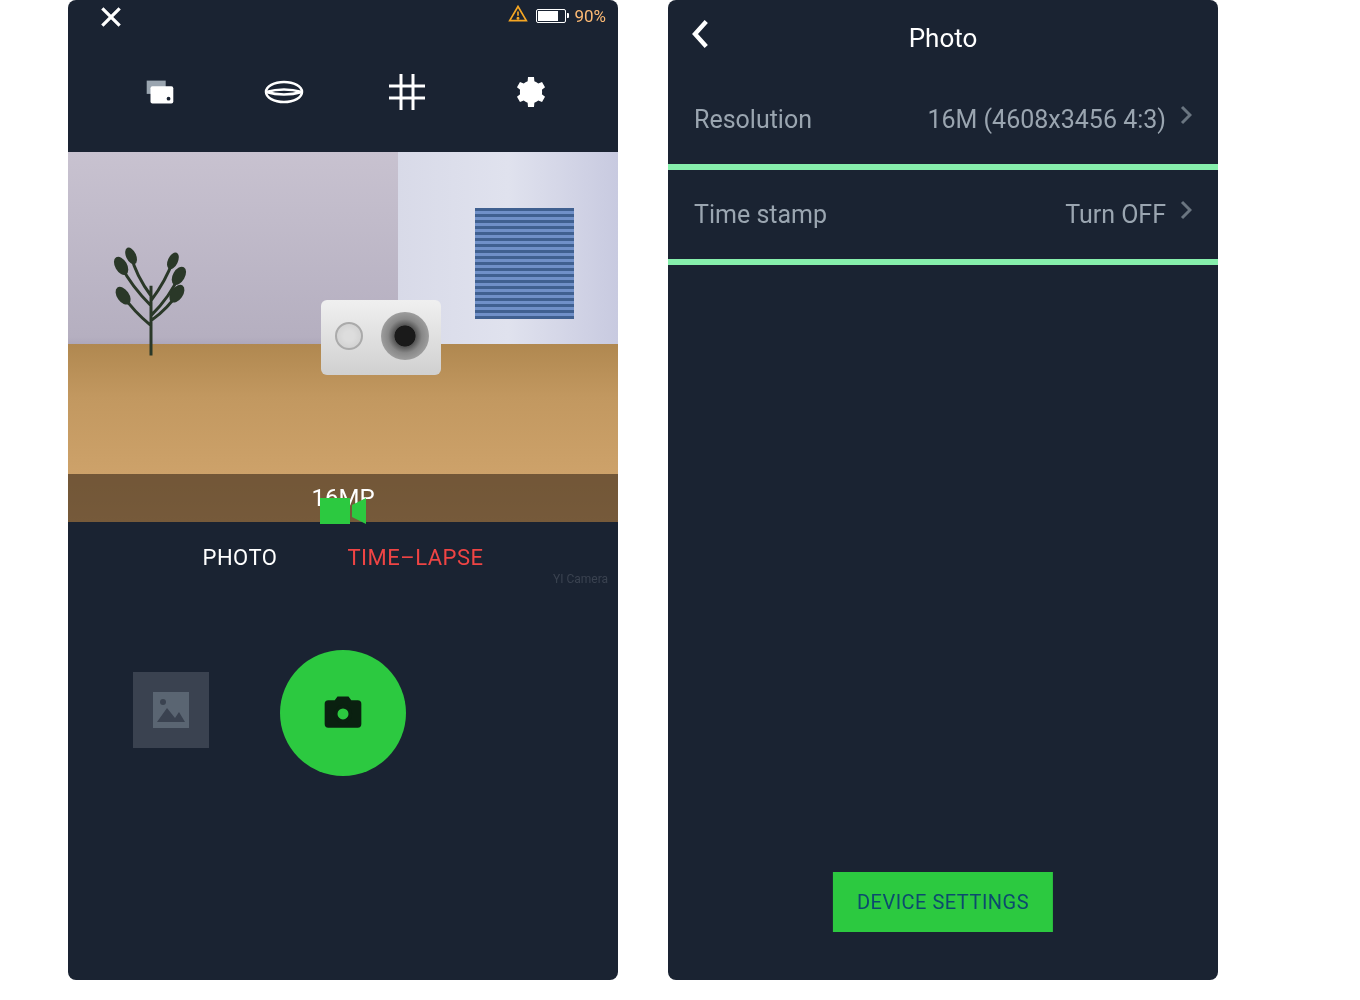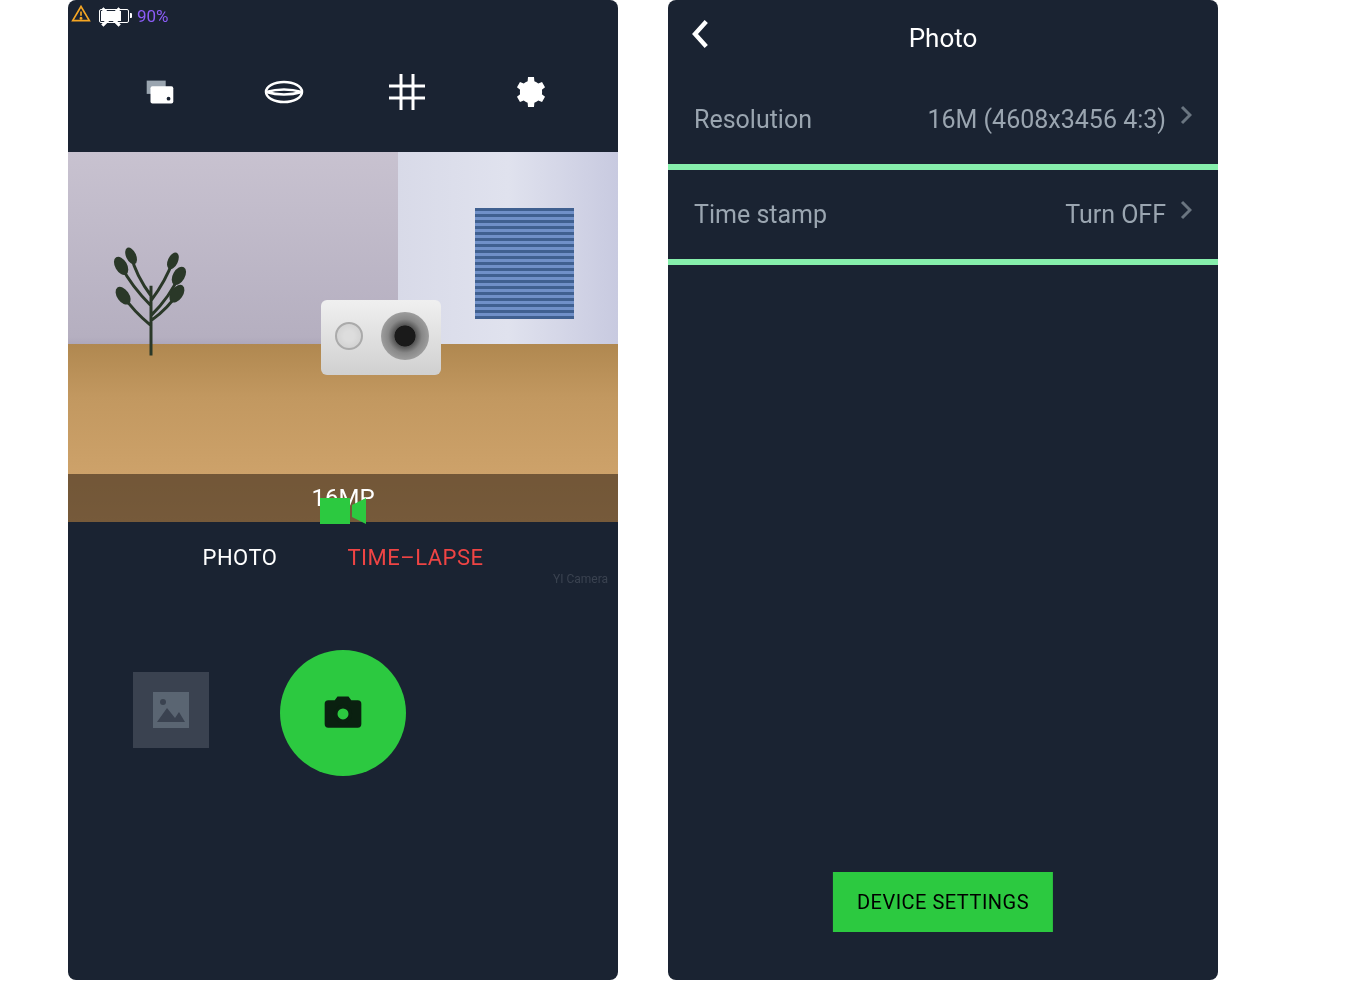--- a/index.html
+++ b/index.html
@@ -20,24 +20,24 @@
       border-radius: 8px;
       overflow: hidden;
       position: relative;
     }
     .phone-left { margin-left: 68px; }
     .phone-right {}
     .status-bar {
       height: 32px;
       display: flex;
       align-items: center;
-      justify-content: flex-start;
-      padding: 0 3px;
+      justify-content: flex-end;
+      padding: 0 12px;
       gap: 8px;
-      color: #8b5cf6;
+      color: #fdba74;
       font-size: 17px;
     }
     .status-bar .close {
       position: absolute;
       left: 30px;
       top: 0;
       font-size: 32px;
       color: #fff;
       font-weight: 300;
     }
@@ -262,21 +262,21 @@
     .chevron {
       color: #6a7580;
       font-size: 22px;
     }
     .device-settings-btn {
       position: absolute;
       bottom: 48px;
       left: 50%;
       transform: translateX(-50%);
       background: #2cc940;
-      color: #000000;
+      color: #0c4a6e;
       padding: 18px 24px;
       font-size: 20px;
       font-weight: 400;
       letter-spacing: 0.5px;
       margin-top: 12px;
     }
   </style>
 </head>
 <body>
 

